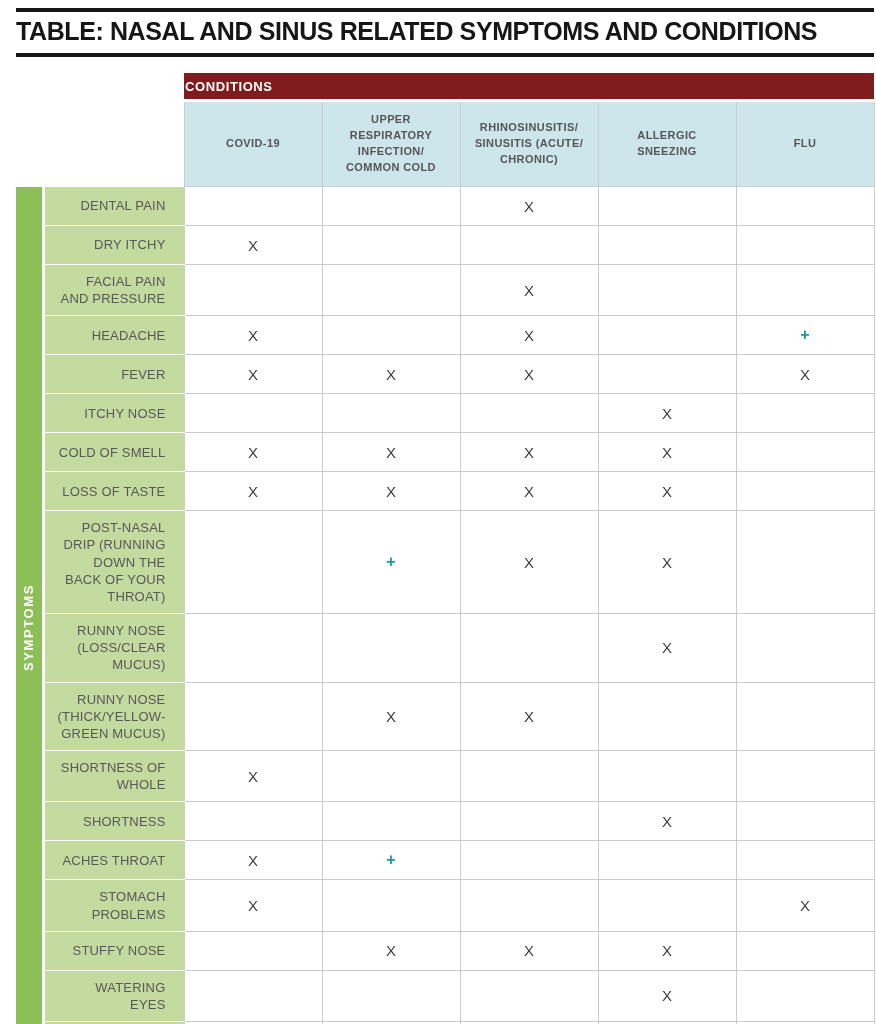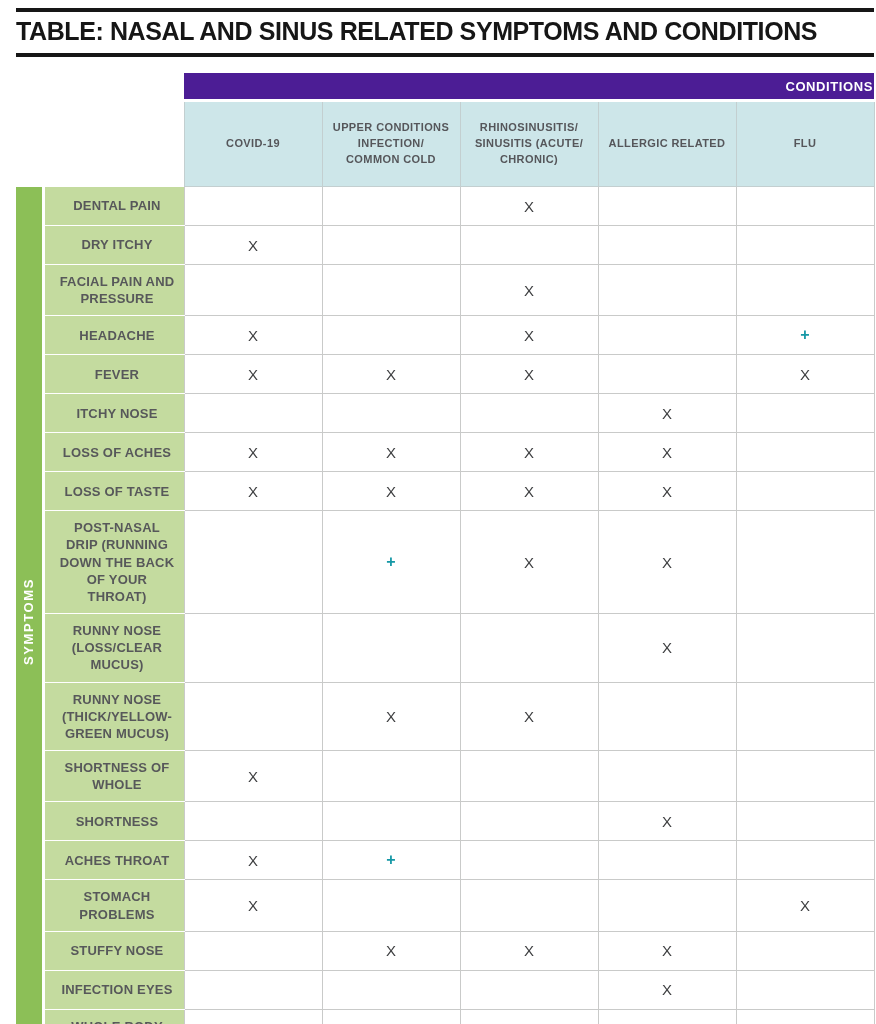--- a/index.html
+++ b/index.html
@@ -33,27 +33,27 @@
   table.sym-table {
     border-collapse: collapse;
     table-layout: fixed;
     width: 858px;
   }
   td.corner {
     background: #ffffff;
     border: none;
   }
   th.conditions {
-    background: #4c1d95;
+    background: #7f1d1d;
     color: #ffffff;
     font-size: 13px;
     font-weight: bold;
     letter-spacing: 0.6px;
     height: 24px;
-    text-align: right;
+    text-align: left;
     vertical-align: middle;
     border-bottom: 3px solid #ffffff;
     margin-left: 46px;
   }
   th.colhead {
     background: #CDE6E9;
     color: #55565A;
     font-size: 11px;
     font-weight: bold;
     letter-spacing: 0.4px;
@@ -78,24 +78,24 @@
     transform: rotate(180deg);
     color: #ffffff;
     font-size: 13px;
     font-weight: bold;
     letter-spacing: 1.6px;
   }
   th.rowlabel {
     background: #C4DB9F;
     color: #57585A;
     font-size: 13px;
-    font-weight: bold;
-    text-align: center;
-    vertical-align: middle;
-    padding: 8px 6px 8px 12px;
+    font-weight: normal;
+    text-align: right;
+    vertical-align: middle;
+    padding: 8px 18px 8px 12px;
     line-height: 1.32;
     border-top: 1px solid #ffffff;
     border-bottom: 1px solid #ffffff;
     letter-spacing: 0.2px;
   }
   td.cell {
     border: 1px solid #c9cac9;
     background: #ffffff;
     text-align: center;
     vertical-align: middle;
@@ -129,23 +129,23 @@
       <col style="width:138px">
     </colgroup>
     <thead>
       <tr>
         <td class="corner" colspan="2"></td>
         <th class="conditions" colspan="5">CONDITIONS</th>
       </tr>
       <tr id="colhead-row">
         <td class="corner" colspan="2"></td>
       <th class="colhead">COVID-19</th>
-          <th class="colhead">UPPER CONDITIONS INFECTION/ COMMON COLD</th>
+          <th class="colhead">UPPER RESPIRATORY INFECTION/ COMMON COLD</th>
           <th class="colhead">RHINOSINUSITIS/ SINUSITIS (ACUTE/ CHRONIC)</th>
-          <th class="colhead">ALLERGIC RELATED</th>
+          <th class="colhead">ALLERGIC SNEEZING</th>
           <th class="colhead">FLU</th>
         </tr>
     </thead>
     <tbody id="table-body">
         <tr>
           <th class="bar" rowspan="18"><span class="vtext">SYMPTOMS</span></th>
           <th class="rowlabel">DENTAL PAIN</th>
           <td class="cell"></td>
           <td class="cell"></td>
           <td class="cell">X</td>
@@ -186,21 +186,21 @@
         </tr>
         <tr>
           <th class="rowlabel">ITCHY NOSE</th>
           <td class="cell"></td>
           <td class="cell"></td>
           <td class="cell"></td>
           <td class="cell">X</td>
           <td class="cell"></td>
         </tr>
         <tr>
-          <th class="rowlabel">LOSS OF ACHES</th>
+          <th class="rowlabel">COLD OF SMELL</th>
           <td class="cell">X</td>
           <td class="cell">X</td>
           <td class="cell">X</td>
           <td class="cell">X</td>
           <td class="cell"></td>
         </tr>
         <tr>
           <th class="rowlabel">LOSS OF TASTE</th>
           <td class="cell">X</td>
           <td class="cell">X</td>
@@ -266,21 +266,21 @@
         </tr>
         <tr>
           <th class="rowlabel">STUFFY NOSE</th>
           <td class="cell"></td>
           <td class="cell">X</td>
           <td class="cell">X</td>
           <td class="cell">X</td>
           <td class="cell"></td>
         </tr>
         <tr>
-          <th class="rowlabel">INFECTION EYES</th>
+          <th class="rowlabel">WATERING EYES</th>
           <td class="cell"></td>
           <td class="cell"></td>
           <td class="cell"></td>
           <td class="cell">X</td>
           <td class="cell"></td>
         </tr>
         <tr>
           <th class="rowlabel">WHOLE BODY ACHES</th>
           <td class="cell"></td>
           <td class="cell"></td>

